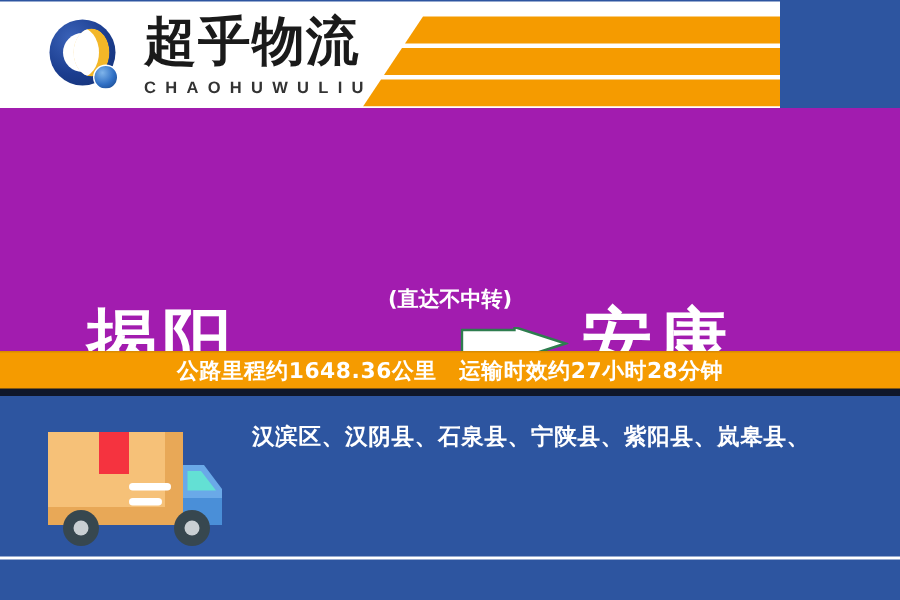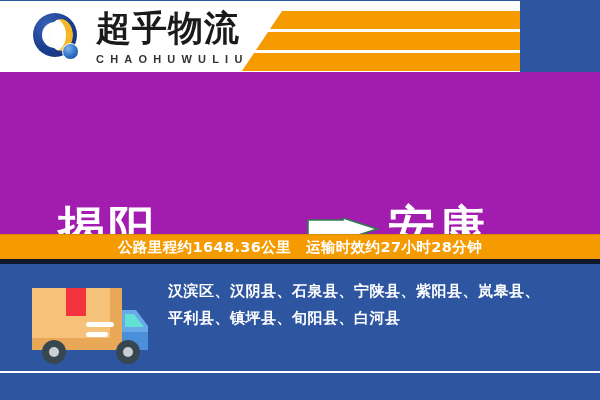--- a/index.html
+++ b/index.html
@@ -228,20 +228,21 @@
       <polygon points="72,2 310,2 310,20 60,20" fill="#f59b00"></polygon>
       <polygon points="58,23 310,23 310,41 46,41" fill="#f59b00"></polygon>
       <polygon points="44,44 310,44 310,62 32,62" fill="#f59b00"></polygon>
     </svg>
   </div>
 
   <div class="hero">
 
     <div class="city city-origin">揭阳</div>
 
+    <div class="route-note">(直达不中转)</div>
 
     <svg class="arrows" viewBox="0 0 166 40" preserveAspectRatio="none">
       <polygon points="95,2 130,2 130,0 164,11 130,22 130,20 95,20" fill="#ffffff" stroke="#2e7d4f" stroke-width="1.6"></polygon>
       <polygon points="71,20 36,20 36,18 2,29 36,40 36,38 71,38" fill="#ffffff" stroke="#2e7d4f" stroke-width="1.6"></polygon>
       <rect x="60" y="20" width="48" height="8" fill="#ffffff" stroke="#2e7d4f" stroke-width="1.4"></rect>
     </svg>
 
     <div class="route-mode">【往返运输】</div>
 
     <div class="city city-dest">安康</div>
@@ -270,19 +271,18 @@
       <rect x="62" y="56" width="22" height="5" rx="2.5" fill="#ffffff"></rect>
 
       <circle cx="30" cy="76" r="12" fill="#37474f"></circle>
       <circle cx="30" cy="76" r="5" fill="#c9cfd3"></circle>
       <circle cx="104" cy="76" r="12" fill="#37474f"></circle>
       <circle cx="104" cy="76" r="5" fill="#c9cfd3"></circle>
     </svg>
 
     <div class="districts">
       <div>汉滨区、汉阴县、石泉县、宁陕县、紫阳县、岚皋县、</div>
-      <div>平利县、镇坪县、旬阳县、白河县</div>
     </div>
 
     <div class="divider-line"></div>
   </div>
 
 </div>
 
 </body></html>

